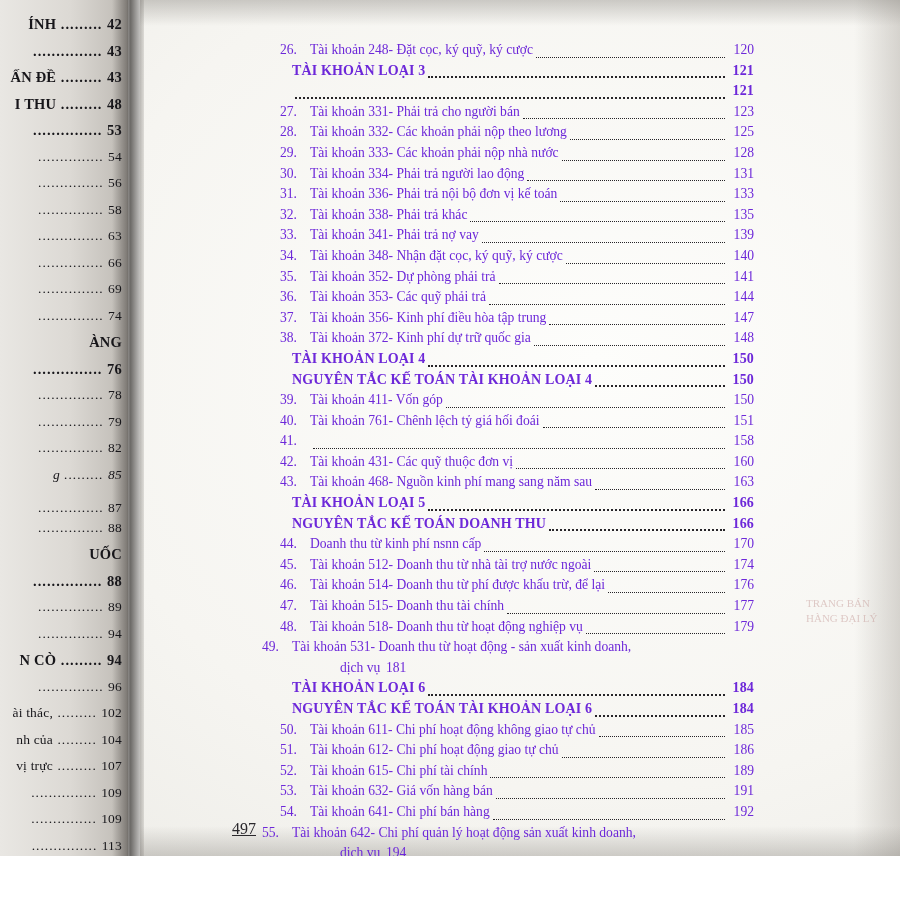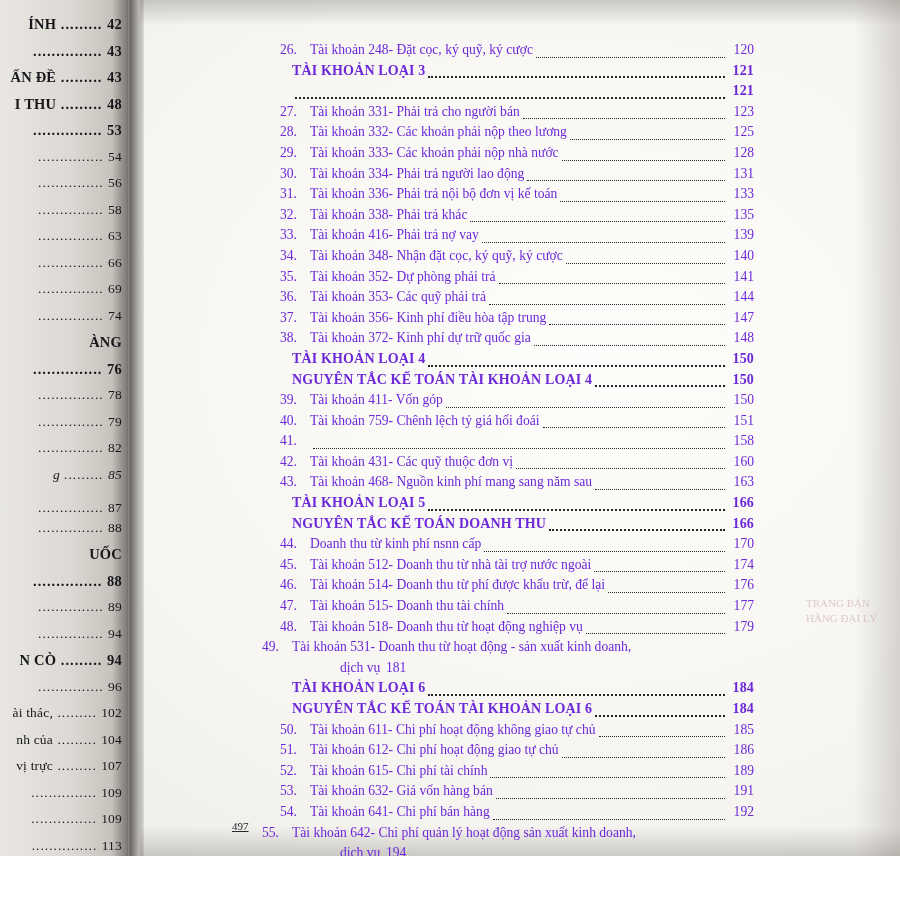--- a/index.html
+++ b/index.html
@@ -115,21 +115,21 @@
   .row.head .fill { border-bottom-style: dotted; border-bottom-width: 2px; }
   .row.cont {
     padding-left: 48px;
   }
 
   
   .folio {
     position: absolute;
     left: 232px;
     top: 820px;
-    font-size: 11px;
+    font-size: 16px;
     color: #2a282c;
     text-decoration: underline;
   }
 
   
   .bleed {
     position: absolute;
     right: 10px;
     top: 596px;
     width: 84px;
@@ -239,21 +239,21 @@
         <span class="pg">133</span>
       </div>
       <div class="row indent">
         <span class="num">32.</span>
         <span class="title">Tài khoản 338- Phải trả khác</span>
         <span class="fill"></span>
         <span class="pg">135</span>
       </div>
       <div class="row indent">
         <span class="num">33.</span>
-        <span class="title">Tài khoản 416- Phải trả nợ vay</span>
+        <span class="title">Tài khoản 341- Phải trả nợ vay</span>
         <span class="fill"></span>
         <span class="pg">139</span>
       </div>
       <div class="row indent">
         <span class="num">34.</span>
         <span class="title">Tài khoản 348- Nhận đặt cọc, ký quỹ, ký cược</span>
         <span class="fill"></span>
         <span class="pg">140</span>
       </div>
       <div class="row indent">
@@ -293,21 +293,21 @@
         <span class="pg">150</span>
       </div>
       <div class="row indent">
         <span class="num">39.</span>
         <span class="title">Tài khoản 411- Vốn góp</span>
         <span class="fill"></span>
         <span class="pg">150</span>
       </div>
       <div class="row indent">
         <span class="num">40.</span>
-        <span class="title">Tài khoản 759- Chênh lệch tỷ giá hối đoái</span>
+        <span class="title">Tài khoản 761- Chênh lệch tỷ giá hối đoái</span>
         <span class="fill"></span>
         <span class="pg">151</span>
       </div>
       <div class="row indent">
         <span class="num">41.</span>
         <span class="fill"></span>
         <span class="pg">158</span>
       </div>
       <div class="row indent">
         <span class="num">42.</span>

